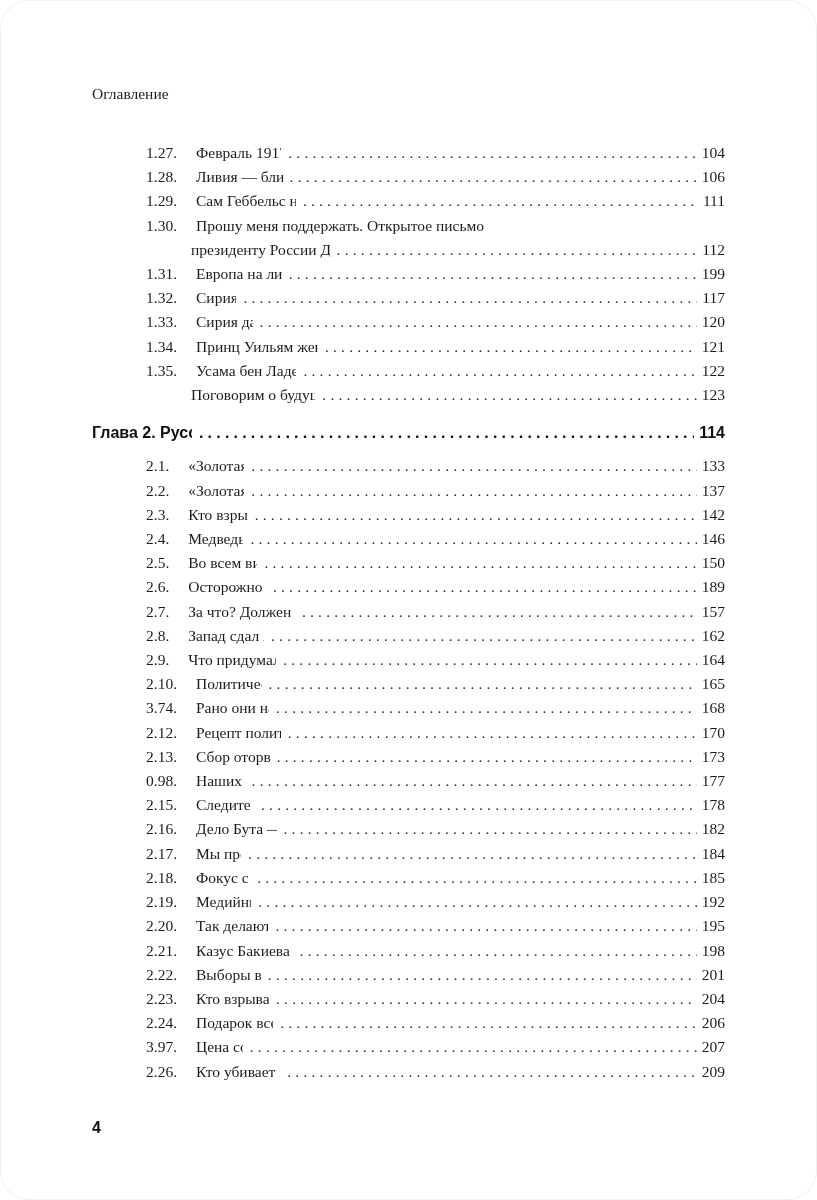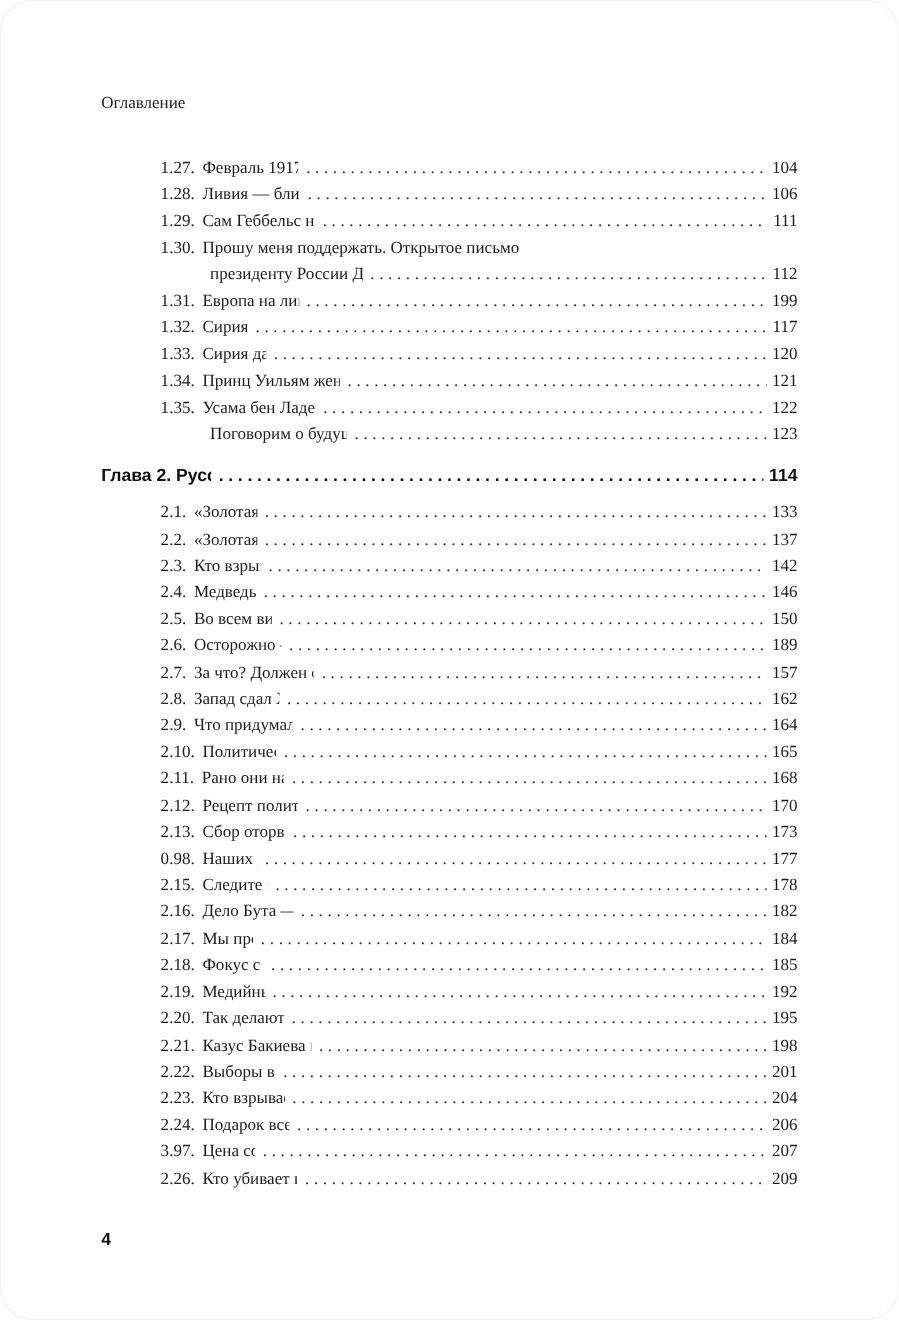--- a/index.html
+++ b/index.html
@@ -44,21 +44,21 @@
   .row.cont  { padding-left: 45px; }
   .row.chapter {
     margin: 14px 0 9px 0;
     font-family: "Liberation Sans", sans-serif;
     font-weight: 700;
     font-size: 16px;
     color: #111111;
   }
   .num {
     flex: 0 0 auto;
-    margin-right: 7px;
+    margin-right: 19px;
   }
   .title {
     flex: 0 1 auto;
     overflow: hidden;
     text-overflow: clip;
   }
   .leader {
     flex: 1 1 auto;
     min-width: 12px;
     overflow: hidden;
@@ -213,21 +213,21 @@
         <span class="leader"></span>
         <span class="pageno">164</span>
       </div>
       <div class="row entry">
         <span class="num">2.10.</span>
         <span class="title">Политическая гигиена</span>
         <span class="leader"></span>
         <span class="pageno">165</span>
       </div>
       <div class="row entry">
-        <span class="num">2.11.</span>
+        <span class="num">3.74.</span>
         <span class="title">Рано они нас похоронили</span>
         <span class="leader"></span>
         <span class="pageno">168</span>
       </div>
       <div class="row entry">
         <span class="num">2.12.</span>
         <span class="title">Рецепт политического бургера</span>
         <span class="leader"></span>
         <span class="pageno">170</span>
       </div>

